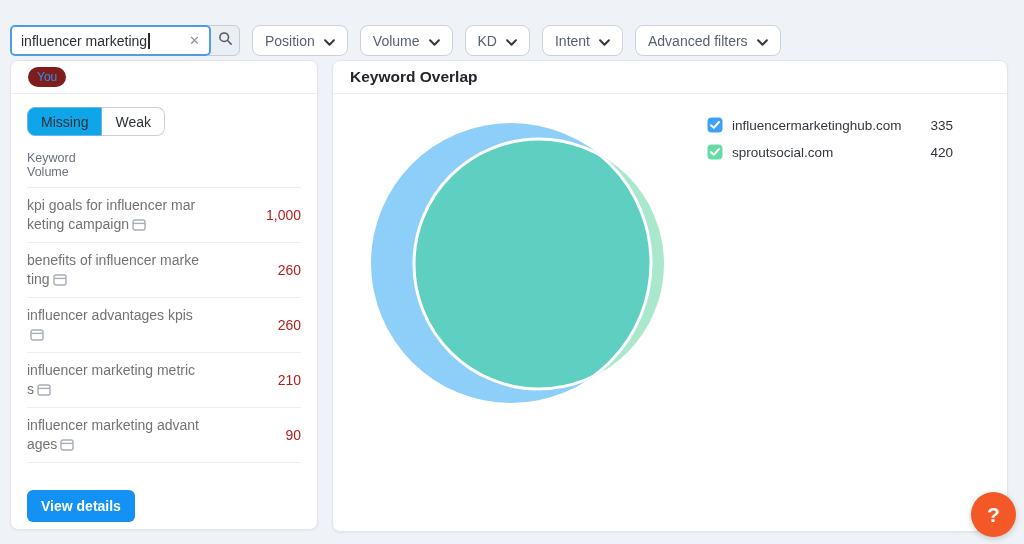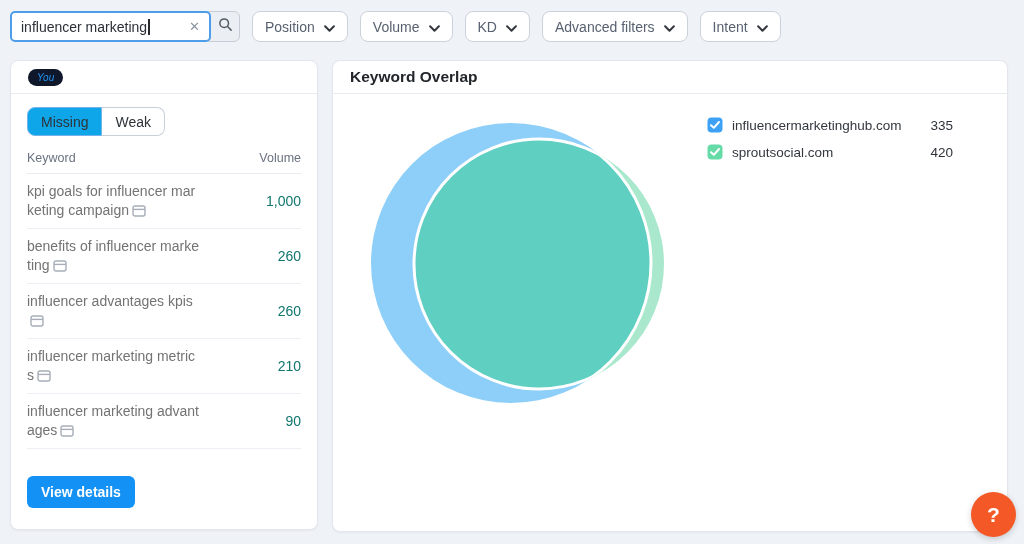--- a/index.html
+++ b/index.html
@@ -8,21 +8,21 @@
     width: 1024px; height: 544px;
     background: #EFF2F6;
     font-family: "Liberation Sans", sans-serif;
     position: relative;
     overflow: hidden;
     color: #2B3036;
   }
 
   
   .topbar {
-    position: absolute; top: 11px; left: 10px;
+    position: absolute; top: 25px; left: 10px;
     display: flex; align-items: center; gap: 12px;
   }
   .search-wrap { display: flex; align-items: stretch; }
   .search-input {
     width: 201px; height: 31px;
     background: #fff;
     border: 2px solid #4D9DE9;
     border-radius: 5px;
     display: flex; align-items: center;
     padding: 0 9px;
@@ -64,22 +64,22 @@
   .panel-left  { left: 10px;  top: 60px; width: 308px; height: 470px; }
   .panel-right { left: 332px; top: 60px; width: 676px; height: 472px; }
   .panel-header {
     height: 33px;
     display: flex; align-items: center; gap: 9px;
     padding: 0 17px;
     border-bottom: 1px solid #E8EBF0;
   }
   .panel-title { font-size: 15.5px; font-weight: bold; color: #22262B; }
   .badge-you {
-    background: #0f172a; color: #2293EE;
-    font-size: 10px; padding: 3px 9px; border-radius: 10px; font-style: italic;
+    background: #7f1d1d; color: #2293EE;
+    font-size: 12px; padding: 3px 9px; border-radius: 10px;
   }
 
   
   .left-body { padding: 13px 16px 0; }
   .segmented { display: inline-flex; }
   .seg {
     font-size: 14px; color: #2E3338;
     height: 29px; padding: 0 13px;
     display: flex; align-items: center; cursor: pointer;
   }
@@ -92,37 +92,37 @@
   .seg-weak {
     background: #fff;
     border: 1px solid #C9D0DA;
     border-left: none;
     border-radius: 0 8px 8px 0;
   }
   .thead {
     display: flex; justify-content: space-between;
     margin-top: 15px; padding-bottom: 8px;
     border-bottom: 1px solid #E8EBF0;
-    font-size: 12.5px; color: #6A7280;
+    font-size: 12.5px; color: #6A7280; flex-direction: column;
   }
   .row {
     display: flex; justify-content: space-between; align-items: center;
     padding: 8px 0;
     border-bottom: 1px solid #ECEFF3;
     min-height: 54px;
   }
   .kw {
     width: 172px;
     font-size: 14px; line-height: 19px;
     color: #737373;
     word-break: break-all;
     cursor: pointer;
   }
   .serp-icon { margin-left: 3px; vertical-align: -1.5px; }
-  .vol { font-size: 14px; color: #0f766e; }
+  .vol { font-size: 14px; color: #b91c1c; }
   .view-details {
     margin-top: 27px;
     background: #1391F4; color: #fff;
     font-family: "Liberation Sans", sans-serif;
     font-weight: bold; font-size: 14px;
     border: none; border-radius: 6px;
     padding: 8px 14px; cursor: pointer;
   }
 
   
@@ -186,29 +186,29 @@
   </div>
   <div class="filter-btn">
     <span>KD</span>
     <span>
       <svg width="11" height="7" viewBox="0 0 10 6" fill="none">
           <path d="M1 1l4 4 4-4" stroke="#33383F" stroke-width="1.8" stroke-linecap="round" stroke-linejoin="round"></path>
         </svg>
     </span>
   </div>
   <div class="filter-btn">
+    <span>Intent</span>
+    <span>
+      <svg width="11" height="7" viewBox="0 0 10 6" fill="none">
+          <path d="M1 1l4 4 4-4" stroke="#33383F" stroke-width="1.8" stroke-linecap="round" stroke-linejoin="round"></path>
+        </svg>
+    </span>
+  </div>
+  <div class="filter-btn">
     <span>Advanced filters</span>
-    <span>
-      <svg width="11" height="7" viewBox="0 0 10 6" fill="none">
-          <path d="M1 1l4 4 4-4" stroke="#33383F" stroke-width="1.8" stroke-linecap="round" stroke-linejoin="round"></path>
-        </svg>
-    </span>
-  </div>
-  <div class="filter-btn">
-    <span>Intent</span>
     <span>
       <svg width="11" height="7" viewBox="0 0 10 6" fill="none">
           <path d="M1 1l4 4 4-4" stroke="#33383F" stroke-width="1.8" stroke-linecap="round" stroke-linejoin="round"></path>
         </svg>
     </span>
   </div>
 </div>
 
 <div class="panel panel-left">
   <div class="panel-header">

